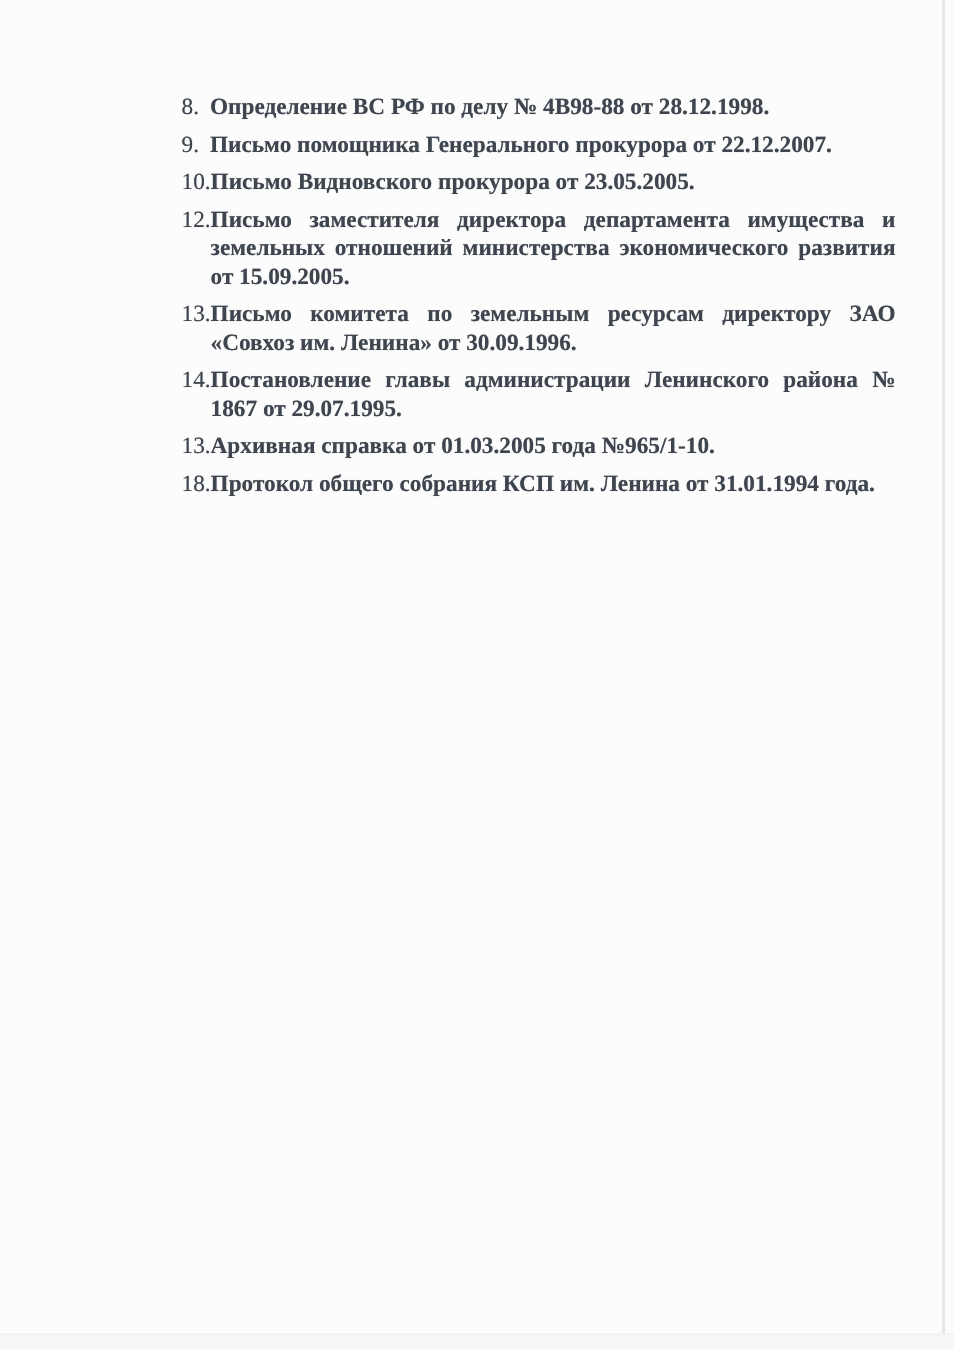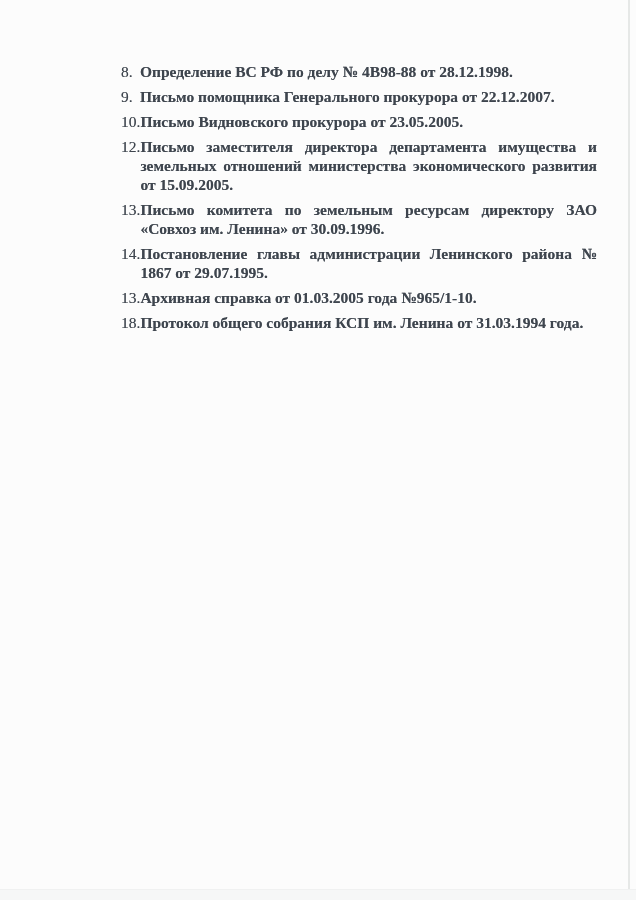--- a/index.html
+++ b/index.html
@@ -100,18 +100,18 @@
 
   <li class="doc-item">
     <span class="num">13.</span>
     <span class="txt">Архивная справка от 01.03.2005 года №965/1-10.</span>
   </li>
 
 
 
   <li class="doc-item">
     <span class="num">18.</span>
-    <span class="txt">Протокол общего собрания КСП им. Ленина от 31.03.1994 года.</span>
+    <span class="txt">Протокол общего собрания КСП им. Ленина от 31.01.1994 года.</span>
   </li>
 </ol>
   <div class="scan-edge-right"></div>
   <div class="scan-bottom-strip"></div>
 </div>
 
 </body></html>

